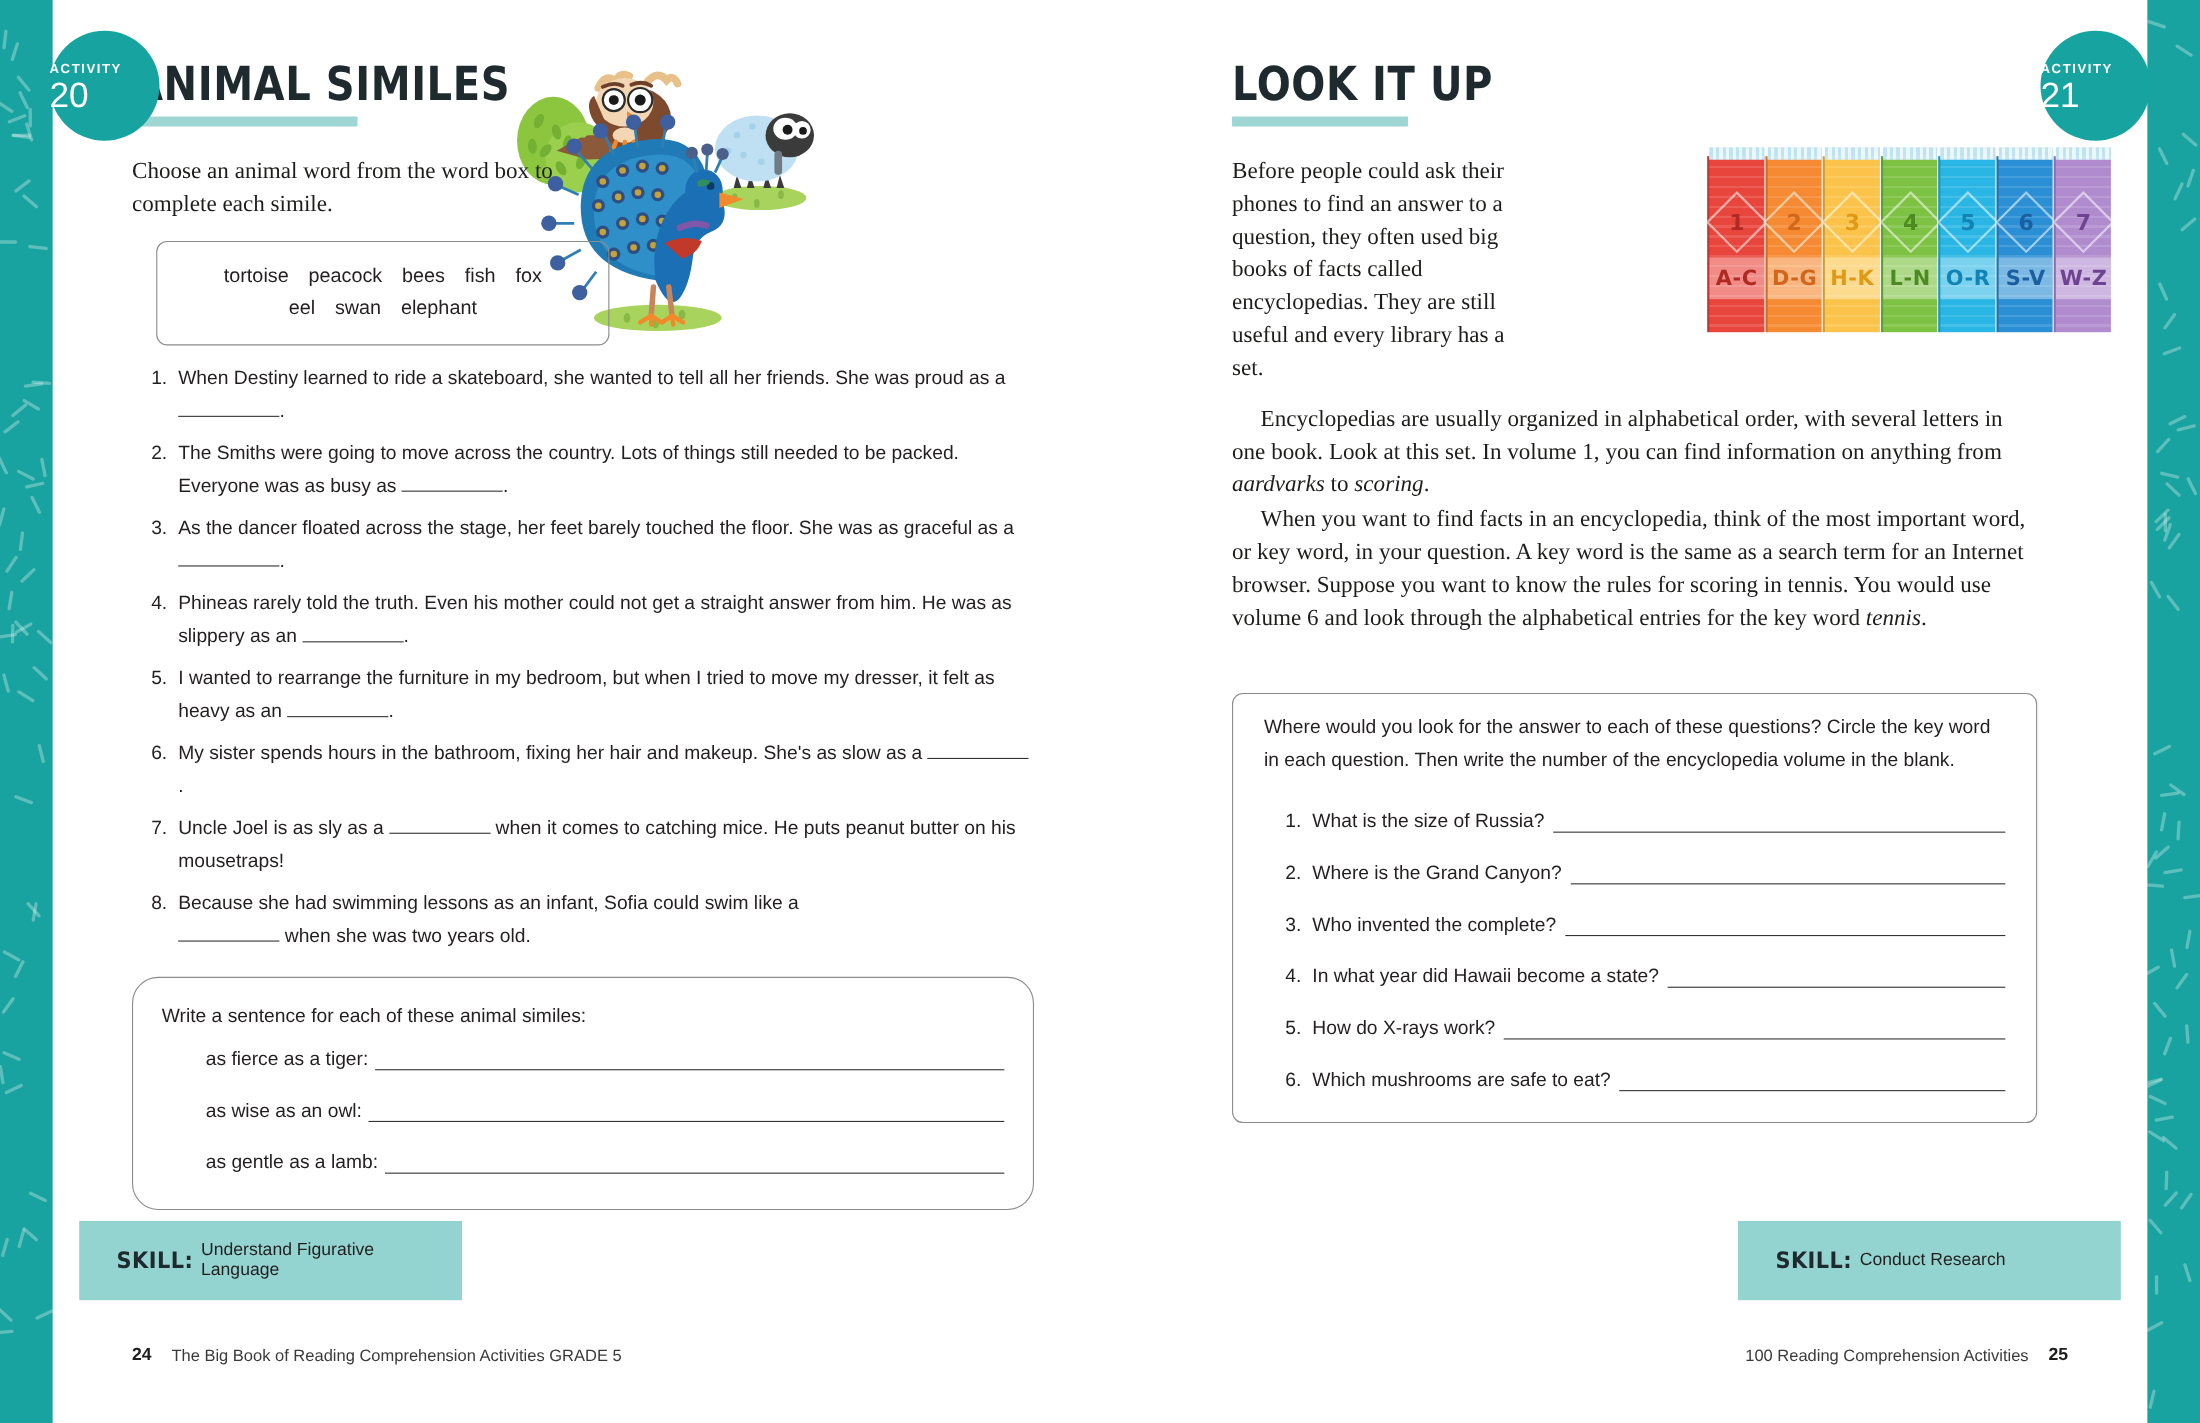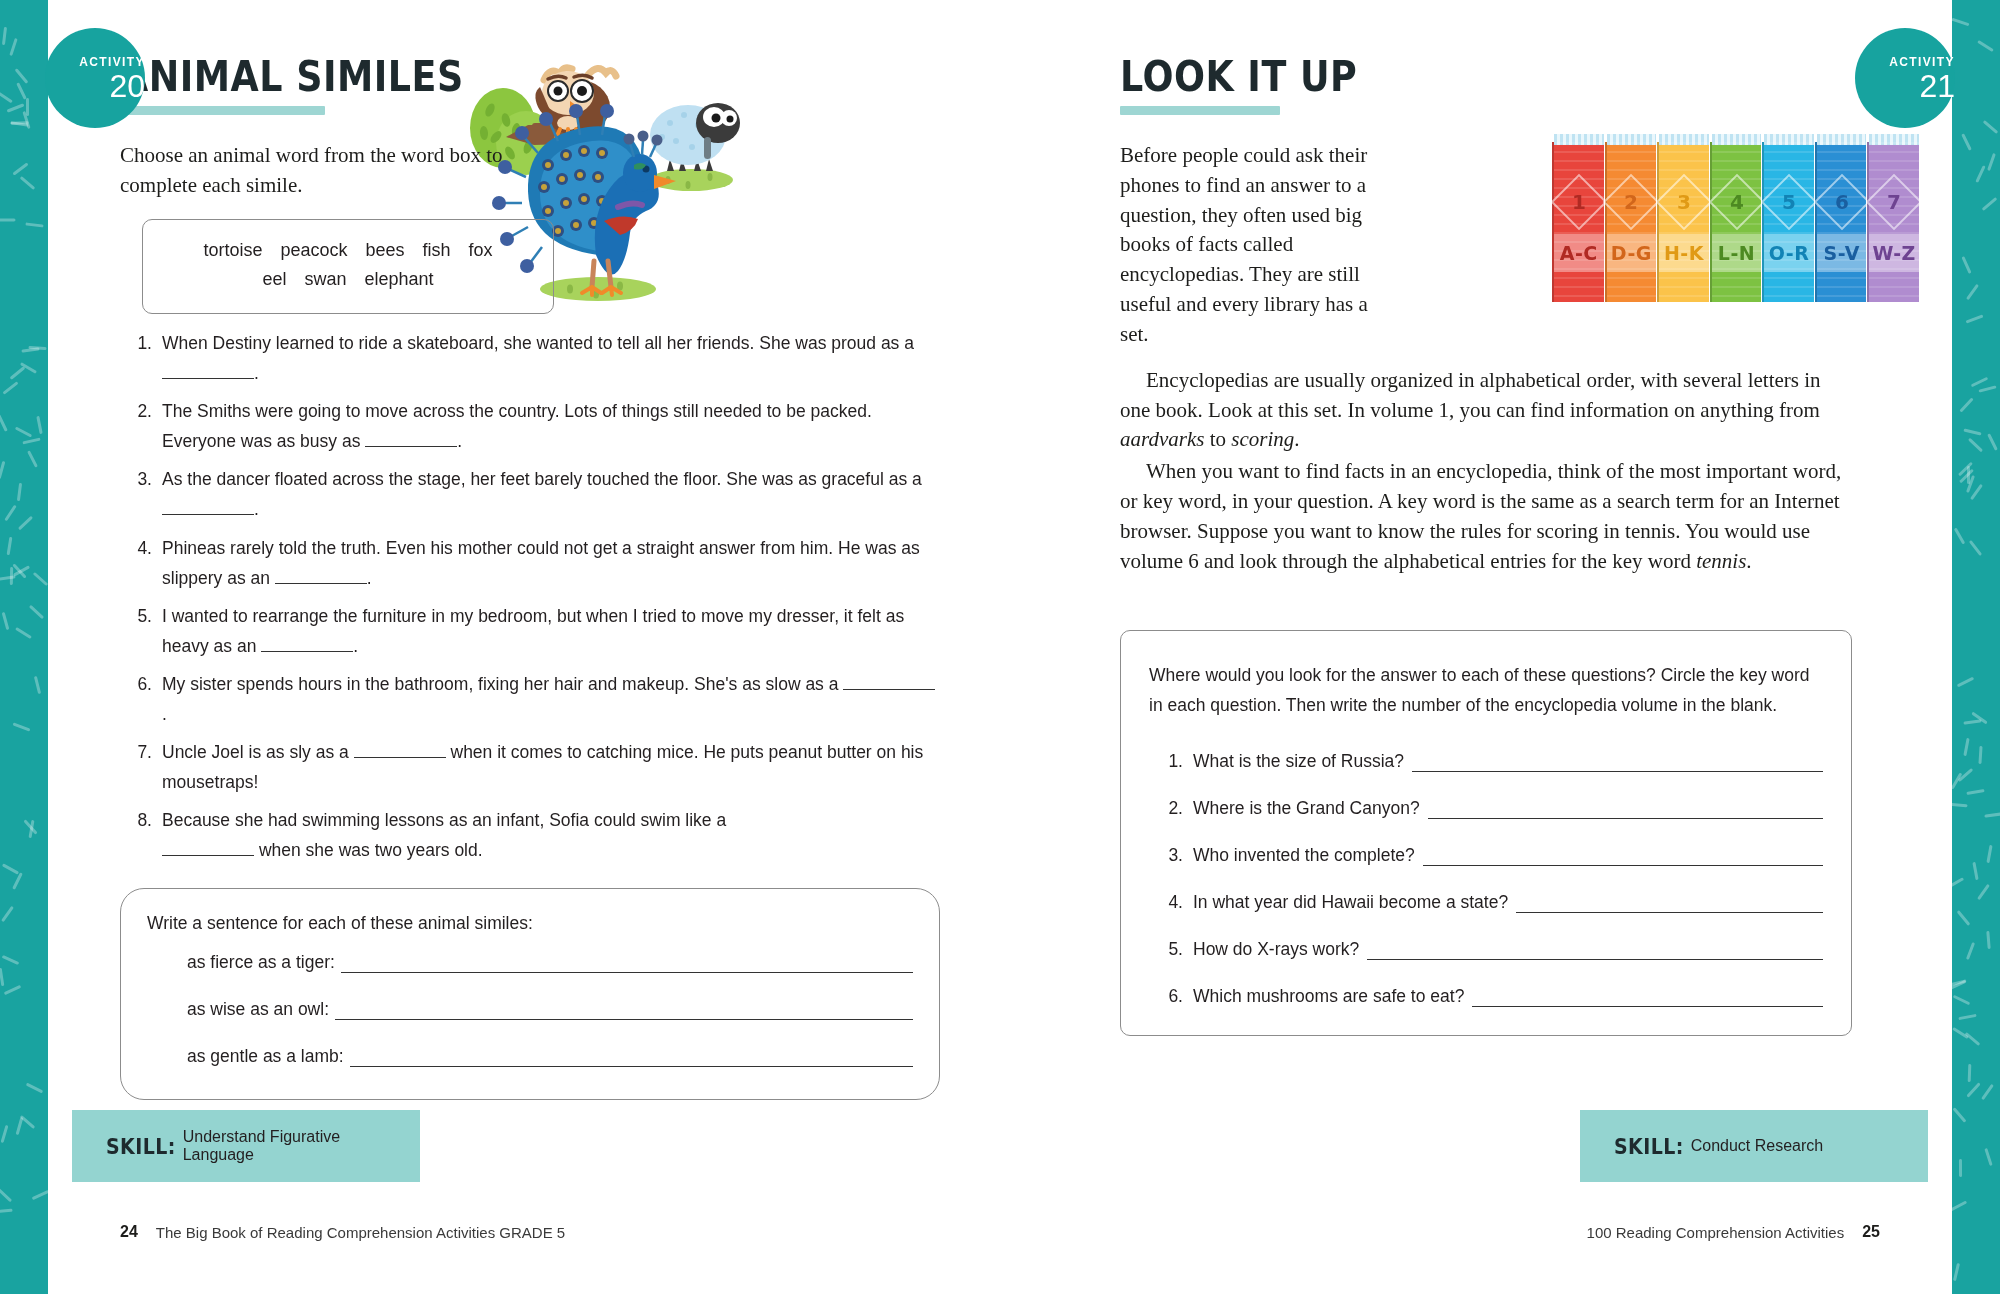--- a/index.html
+++ b/index.html
@@ -41,21 +41,21 @@
   .page.right { left: 1000px; width: 952px; }
 
   
   .badge {
     position: absolute;
     width: 100px; height: 100px;
     border-radius: 50%;
     background: #17a39f;
     color: #ffffff;
     display: flex; flex-direction: column;
-    align-items: flex-end; justify-content: center;
+    align-items: flex-start; justify-content: center;
     z-index: 6;
   }
   .badge.left  { left: -3px;  top: 28px; }
   .badge.right { right: -3px; top: 28px; }
   .badge .b-word {
     font-size: 12px; font-weight: 700;
     letter-spacing: 1.4px;
     margin-bottom: 1px;
   }
   .badge .b-num {
@@ -141,21 +141,21 @@
     font-size: 17.5px; color: #231f20;
   }
   .simile-row:last-child { margin-bottom: 4px; }
   .simile-row .lbl { white-space: nowrap; }
   .simile-row .rule { flex: 1; border-bottom: 1.4px solid #333; margin-left: 6px; height: 14px; }
 
   
   .qbox {
     border: 1.6px solid #8c8c8c;
     border-radius: 10px;
-    padding: 29px 28px 26px;
+    padding: 14px 28px 26px;
   }
   .qbox .lead { font-size: 17.5px; line-height: 1.72; color: #231f20; margin: 0 0 30px 0; }
   .qbox ol { list-style: none; margin: 0; padding: 0; }
   .qbox ol li {
     position: relative; padding-left: 44px;
     display: flex; align-items: flex-end;
     margin-bottom: 26px;
     font-size: 17.5px; color: #231f20;
   }
   .qbox ol li:last-child { margin-bottom: 2px; }

